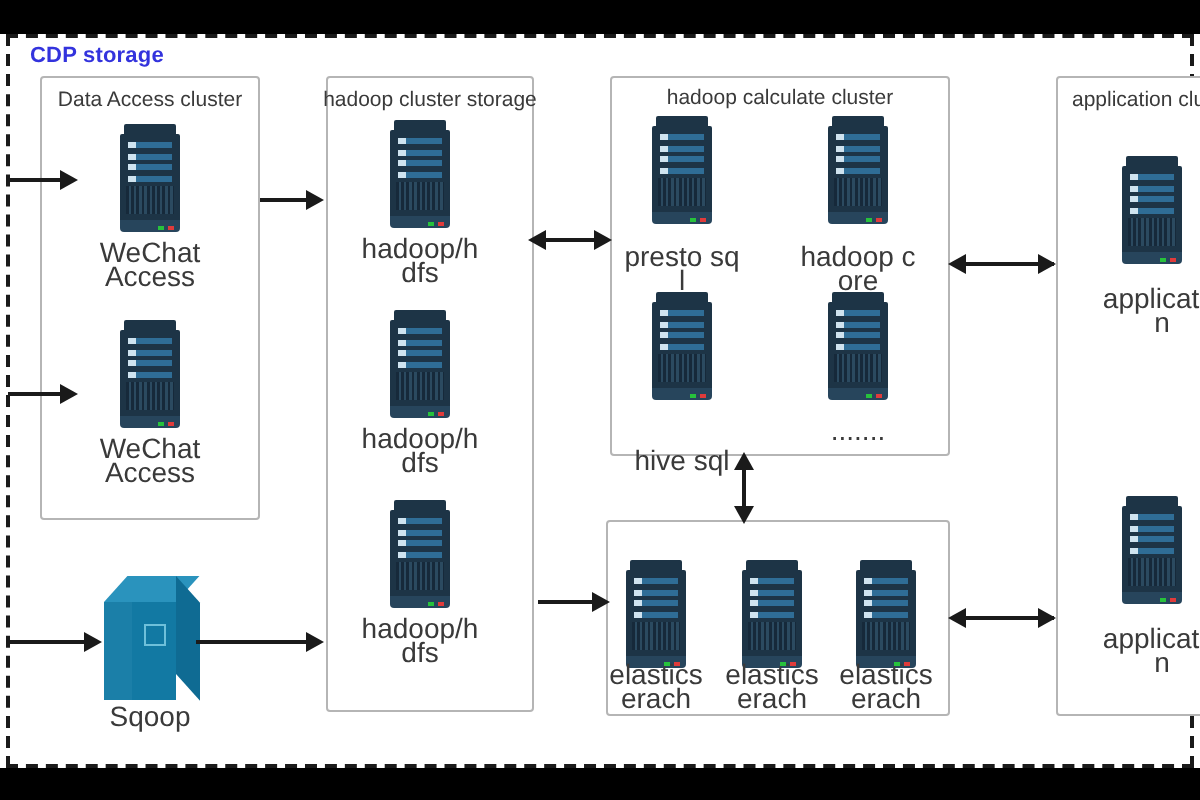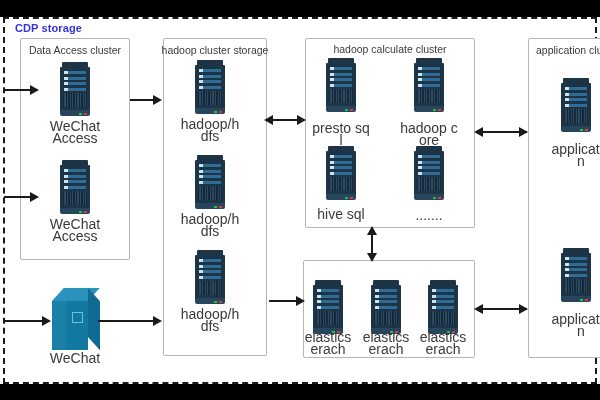--- a/index.html
+++ b/index.html
@@ -350,21 +350,21 @@
         <i></i>
         <i></i>
         <i></i>
         <i></i>
       </div>
     <div class="vent"></div>
     <div class="base"></div>
     <div class="led g"></div>
     <div class="led r"></div>
   </div>
-  <div class="caption" style="left:311px; top:208px; width:60px;">hive sql</div>
+  <div class="caption" style="left:311px; top:224px; width:60px;">hive sql</div>
 
   <div class="server" style="left:414px; top:146px;">
     <div class="cap"></div>
     <div class="body"></div>
     <div class="bars">
         <i></i>
         <i></i>
         <i></i>
         <i></i>
         <i></i>
@@ -466,21 +466,21 @@
   </div>
   <div class="caption" style="left:548px; top:313px; width:66px; text-align:center;">application</div>
 
   <div class="sqoop-icon" style="left:52px; top:288px;">
     <div class="topface"></div>
     <div class="side"></div>
     <div class="front"></div>
     <div class="front2"></div>
     <div class="panel"></div>
   </div>
-  <div class="caption" style="left:45px; top:352px; width:60px;">WeChat</div>
+  <div class="caption" style="left:45px; top:352px; width:60px;">Sqoop</div>
 
   <div class="arrow-line h" style="left:4px; top:89px; width:30px;"></div>
   <div class="arrow-head right" style="left:30px; top:85px;"></div>
 
   <div class="arrow-line h" style="left:4px; top:196px; width:30px;"></div>
   <div class="arrow-head right" style="left:30px; top:192px;"></div>
 
   <div class="arrow-line h" style="left:130px; top:99px; width:28px;"></div>
   <div class="arrow-head right" style="left:153px; top:95px;"></div>
 

